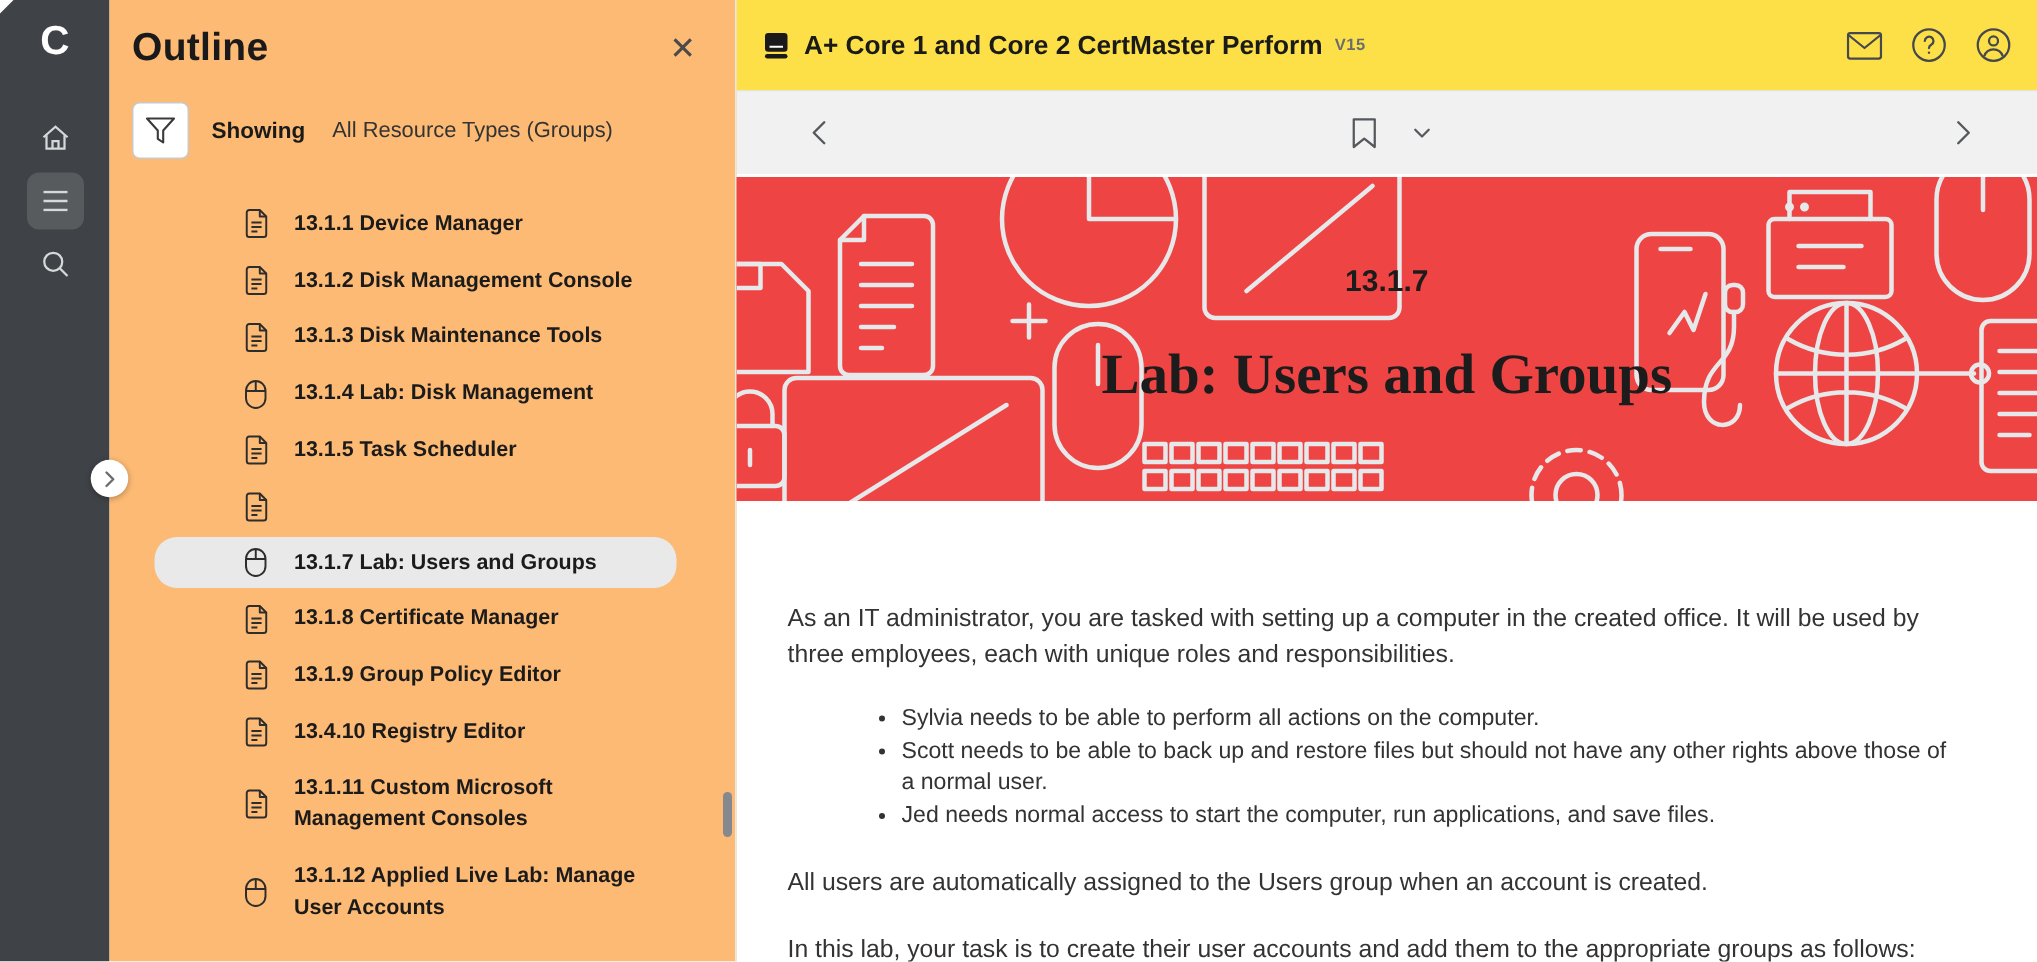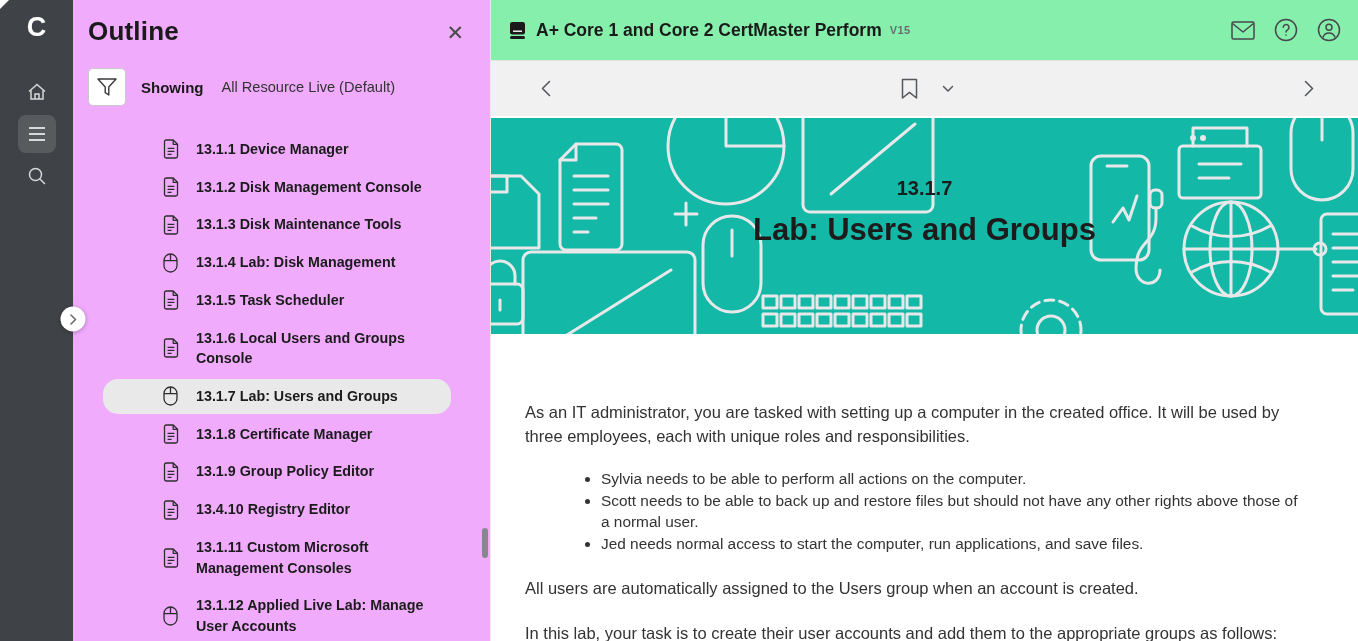--- a/index.html
+++ b/index.html
@@ -29,21 +29,21 @@
 
   .panel-toggle {
     position:absolute; left:73px; top:319px; transform:translate(-50%,-50%);
     width:25px; height:25px; border-radius:50%; background:#fff;
     box-shadow:0 1px 4px rgba(0,0,0,.3); display:flex; align-items:center;
     justify-content:center; z-index:20; cursor:pointer;
   }
 
   
   .outline-panel {
-    width:418px; flex:0 0 418px; background:#f0abfc; position:relative;
+    width:418px; flex:0 0 418px; background:#fdba74; position:relative;
     border-right:1px solid #e9e9ea; height:100%; overflow:hidden;
   }
   .outline-header { display:flex; justify-content:space-between; align-items:flex-start;
     padding:16px 26px 0 15px; }
   .outline-title { font-size:26px; font-weight:700; letter-spacing:.2px; }
   .close-btn { font-size:21px; color:#4a4a4a; line-height:26px; margin-top:4px; cursor:pointer; }
 
   .filter-row { display:flex; align-items:center; margin:21px 0 0 15px; }
   .filter-btn { width:38px; height:38px; border:1px solid #c9c9c9; border-radius:5px;
     display:flex; align-items:center; justify-content:center; background:#fff; cursor:pointer; }
@@ -60,38 +60,38 @@
   .o-icon { flex:0 0 16px; display:flex; }
   .o-label { font-size:14.3px; font-weight:700; line-height:1.45; width:240px; color:#1b1b1b; }
 
   .scroll-thumb { position:absolute; right:2px; top:528px; width:6px; height:30px;
     background:#85898e; border-radius:3px; }
 
   
   .main { flex:1 1 auto; display:flex; flex-direction:column; height:100%; background:#fff; }
 
   .top-bar { height:61px; flex:0 0 61px; display:flex; align-items:center;
-    padding:0 16px 0 17px; border-bottom:1px solid #e4e4e6; background:#86efac; }
+    padding:0 16px 0 17px; border-bottom:1px solid #e4e4e6; background:#fde047; }
   .course-title { font-size:17.5px; font-weight:700; margin-left:9px; }
   .course-version { font-size:11px; font-weight:700; color:#6a6d70; margin-left:8px;
     letter-spacing:.4px; margin-top:0; }
   .top-actions { margin-left:auto; display:flex; align-items:center; gap:17px; }
   .top-actions .icon-btn { width:26px; height:26px; display:flex; align-items:center;
     justify-content:center; cursor:pointer; }
 
   .nav-bar { height:57px; flex:0 0 57px; background:#f1f1f2; border-bottom:2px solid #fff;
     display:flex; align-items:center; padding:0 44px 0 50px; }
   .nav-center { display:flex; align-items:center; gap:24px; margin:0 auto; }
   .nav-btn { cursor:pointer; display:flex; align-items:center; }
 
-  .hero { height:216px; flex:0 0 216px; background:#14b8a6; position:relative;
+  .hero { height:216px; flex:0 0 216px; background:#ef4444; position:relative;
     overflow:hidden; display:flex; flex-direction:column; align-items:center; }
   .hero svg.doodles { position:absolute; inset:0; }
   .hero-number { position:relative; margin-top:59px; font-size:20px; font-weight:700; color:#1c1c1c; }
-  .hero-title { position:relative; margin-top:12px; font-size:31px; font-weight:700; color:#1c1c1c; }
+  .hero-title { position:relative; margin-top:28px; font-size:38px; font-weight:700; color:#1c1c1c;font-family:Liberation Serif, serif; }
 
   .content-body { padding:66px 50px 0 34px; font-size:16.5px; line-height:1.48; color:#333; }
   .content-body p { margin:0; }
   .content-body ul { margin:19px 0 0; padding-left:76px; font-size:15.4px; line-height:1.37; }
   .content-body li { margin:0 0 1px; }
   .note-para { margin-top:22px !important; }
   .task-para { margin-top:20px !important; }
 
   svg { display:block; }
 </style>
@@ -136,21 +136,21 @@
       <div class="close-btn">✕</div>
     </div>
 
     <div class="filter-row">
       <div class="filter-btn">
         <svg width="20" height="19" viewBox="0 0 20 19" fill="none" stroke="#3a3a3a" stroke-width="1.4" stroke-linejoin="round">
           <path d="M1 1h18l-7.2 8v8l-3.6-2.4V9z"></path>
         </svg>
       </div>
       <div class="showing-label">Showing</div>
-      <div class="filter-value">All Resource Live (Default)</div>
+      <div class="filter-value">All Resource Types (Groups)</div>
     </div>
 
     <div class="outline-list">
 
     <div class="o-item">
           <span class="o-icon">
             <svg width="16" height="20" viewBox="0 0 16 20" fill="none" stroke="#2d2d2d" stroke-width="1.3" stroke-linejoin="round">
               <path d="M10.2 1H3.2A1.7 1.7 0 0 0 1.5 2.7v14.6A1.7 1.7 0 0 0 3.2 19h9.6a1.7 1.7 0 0 0 1.7-1.7V5.3z"></path>
               <path d="M10.2 1v4.3h4.3"></path>
               <path d="M4.6 9.3h6.8M4.6 12.3h6.8M4.6 15.3h4"></path>
@@ -204,21 +204,20 @@
         </div>
         <div class="o-item">
           <span class="o-icon">
             <svg width="16" height="20" viewBox="0 0 16 20" fill="none" stroke="#2d2d2d" stroke-width="1.3" stroke-linejoin="round">
               <path d="M10.2 1H3.2A1.7 1.7 0 0 0 1.5 2.7v14.6A1.7 1.7 0 0 0 3.2 19h9.6a1.7 1.7 0 0 0 1.7-1.7V5.3z"></path>
               <path d="M10.2 1v4.3h4.3"></path>
               <path d="M4.6 9.3h6.8M4.6 12.3h6.8M4.6 15.3h4"></path>
             </svg>
           </span>
 
-          <span class="o-label">13.1.6 Local Users and Groups Console</span>
         </div>
         <div class="o-item selected">
 
           <span class="o-icon">
             <svg width="15" height="20" viewBox="0 0 15 20" fill="none" stroke="#2d2d2d" stroke-width="1.3" stroke-linejoin="round">
               <rect x="1" y="1" width="13" height="18" rx="6.5"></rect>
               <path d="M1 7.6h13M7.5 1v6.6"></path>
             </svg>
           </span>
           <span class="o-label">13.1.7 Lab: Users and Groups</span>

